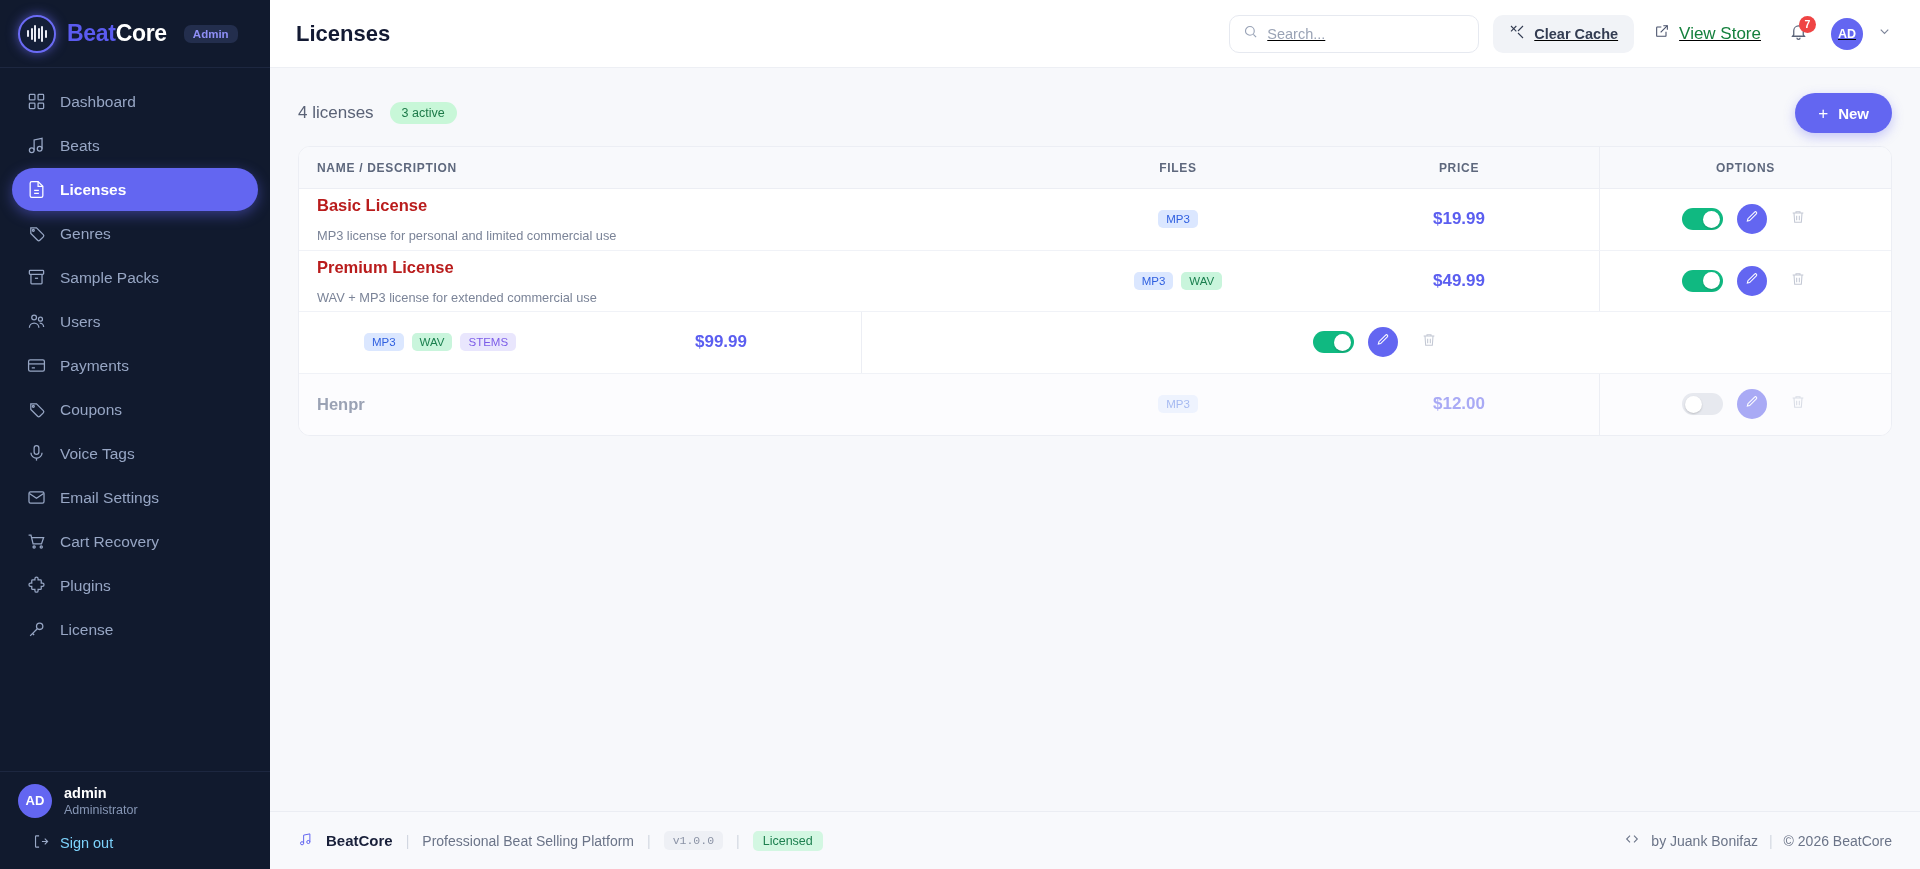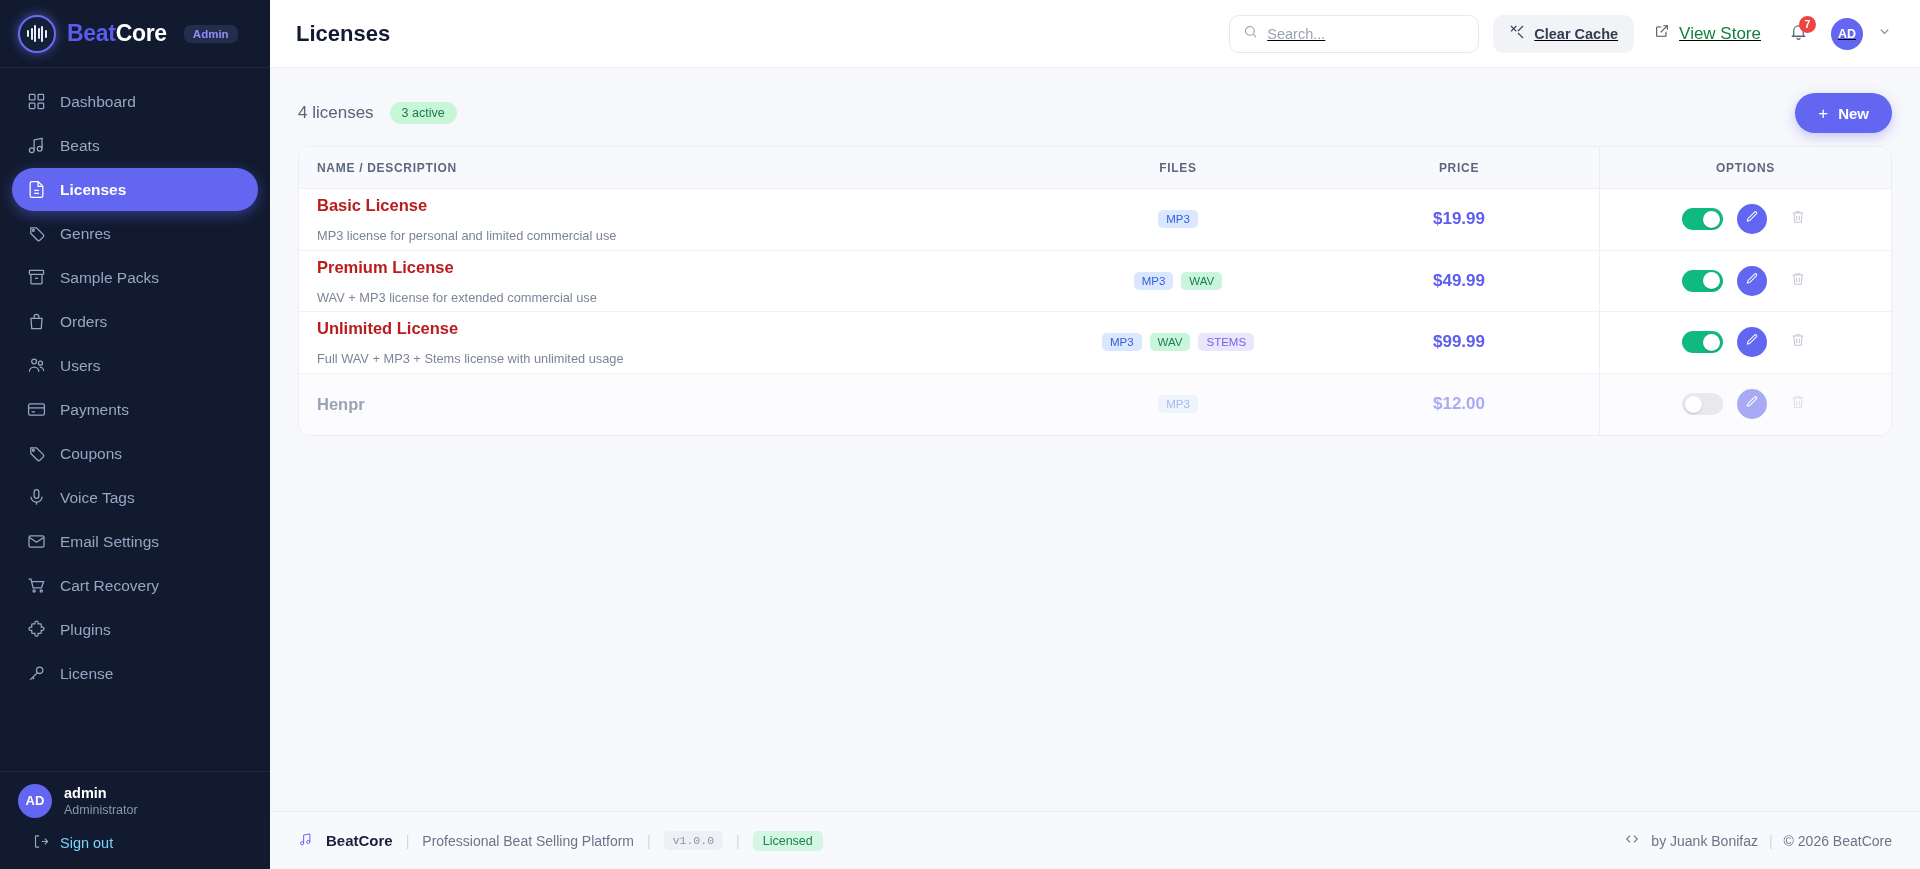--- a/index.html
+++ b/index.html
@@ -316,29 +316,20 @@
         <span class="ico">
             <svg viewBox="0 0 24 24">
               <rect x="3" y="3" width="18" height="5" rx="1"></rect>
               <path d="M5 8v11a1 1 0 0 0 1 1h12a1 1 0 0 0 1-1V8"></path>
               <path d="M10 13h4"></path>
             </svg>
           </span>
         <span>Sample Packs</span>
       </div>
 
-      <div class="nav-item">
-        <span class="ico">
-            <svg viewBox="0 0 24 24">
-              <path d="M5 8h14l-1 13H6z"></path>
-              <path d="M9 8V6a3 3 0 0 1 6 0v2"></path>
-            </svg>
-          </span>
-        <span>Orders</span>
-      </div>
 
       <div class="nav-item">
         <span class="ico">
             <svg viewBox="0 0 24 24">
               <circle cx="9" cy="7" r="3"></circle>
               <path d="M3 20a6 6 0 0 1 12 0"></path>
               <circle cx="17" cy="9" r="2.5"></circle>
               <path d="M16 14a5 5 0 0 1 5 5"></path>
             </svg>
           </span>
@@ -568,24 +559,20 @@
                       <path d="M9 6V4h6v2"></path>
                       <path d="M6 6l1 14h10l1-14"></path>
                       <path d="M10 10v7M14 10v7"></path>
                     </svg></span>
                 </div>
             </div>
           </div>
         </div>
 
         <div class="trow">
-          <div class="col-name">
-            <div class="r-name">Unlimited License</div>
-            <div class="r-desc">Full WAV + MP3 + Stems license with unlimited usage</div>
-          </div>
           <div class="col-files files-cell">
             <span class="tag mp3">MP3</span>
             <span class="tag wav">WAV</span>
             <span class="tag stems">STEMS</span>
           </div>
           <div class="col-price">
             <span class="price">$99.99</span>
           </div>
           <div class="col-opts">
             <div class="opts-cell">

